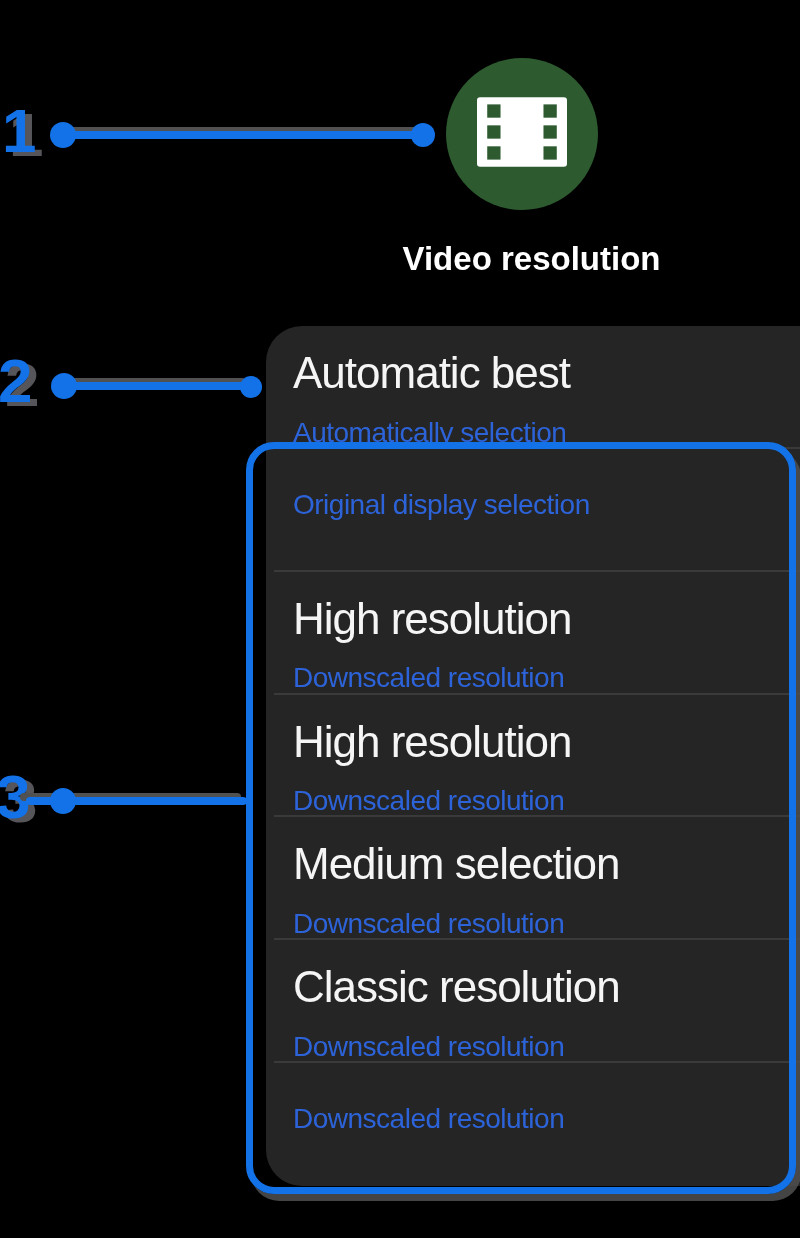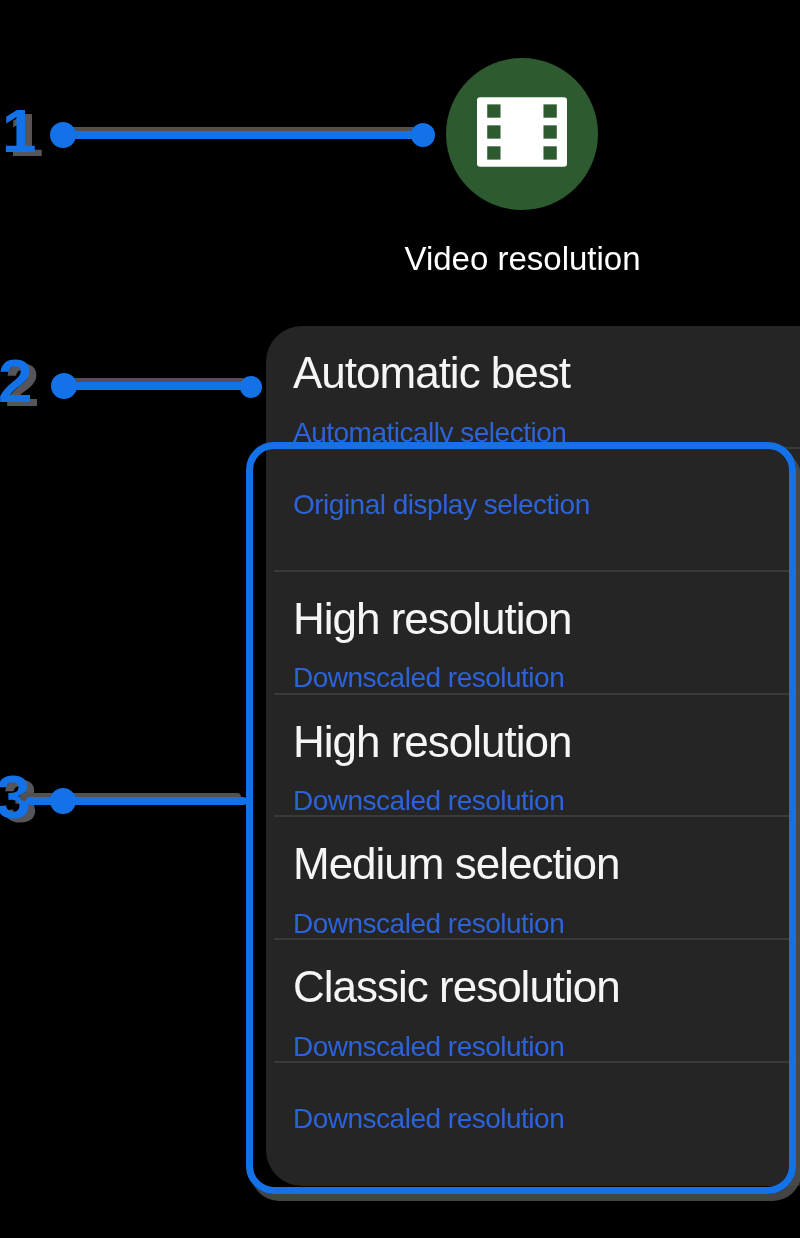--- a/index.html
+++ b/index.html
@@ -24,23 +24,23 @@
     overflow:hidden;
   }
   
   .icon-circle{
     position:absolute;left:446px;top:58px;
     width:152px;height:152px;border-radius:50%;
     background:var(--icon-bg);
     display:flex;align-items:center;justify-content:center;
   }
   .dialog-title{
-    position:absolute;left:265px;top:240px;width:515px;
+    position:absolute;left:274px;top:240px;width:515px;
     text-align:center;
-    font-size:33px;font-weight:400;color:var(--header-text);
+    font-size:33px;font-weight:700;color:var(--header-text);
     letter-spacing:0px;
   }
   .panel{
     position:absolute;left:266px;top:326px;
     width:588px;height:860px;
     background:var(--panel-bg);
     border-radius:36px;
     display:flex;flex-direction:column;
     overflow:hidden;
   }

